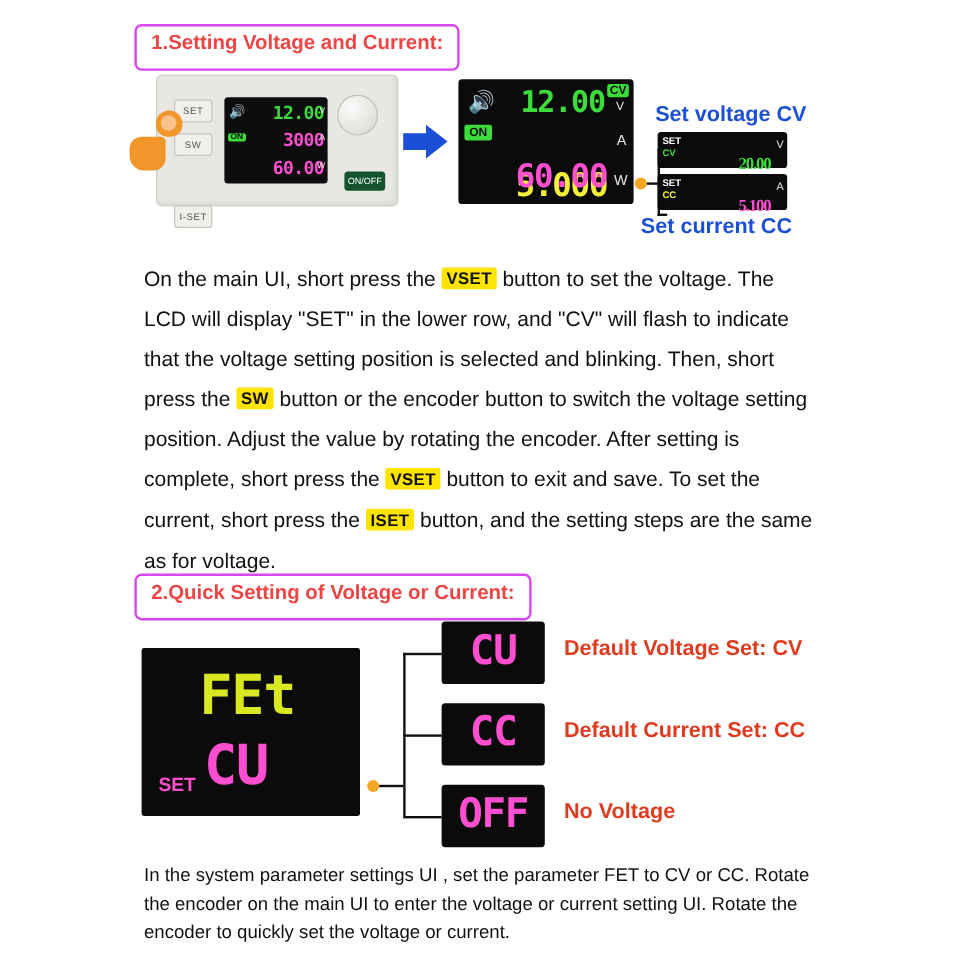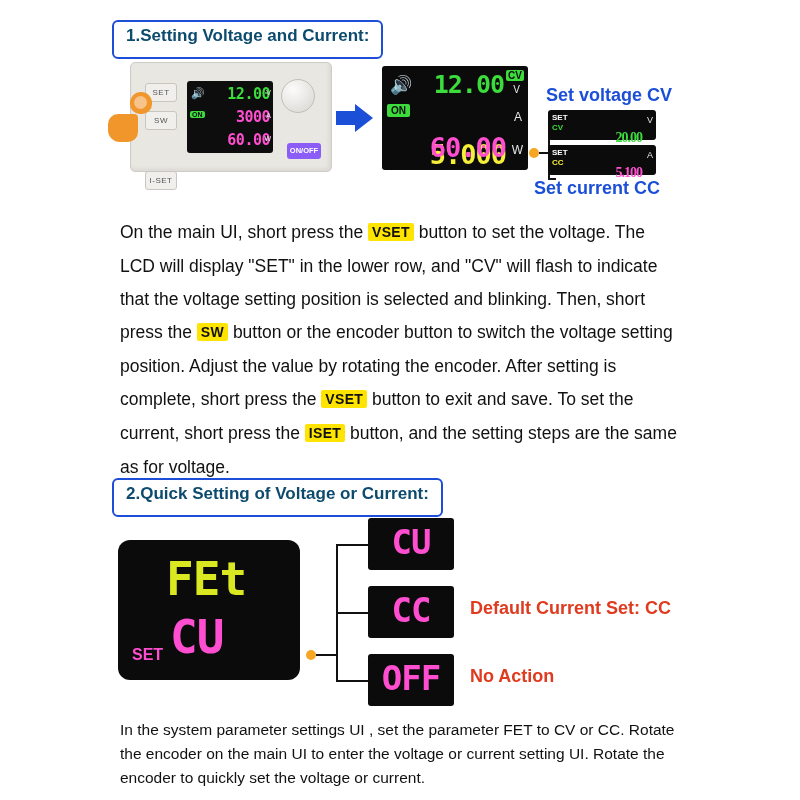--- a/index.html
+++ b/index.html
@@ -17,24 +17,24 @@
   }
   .page {
     position: relative;
     width: 800px;
     height: 800px;
   }
 
   
   .section-header {
     position: absolute;
-    border: 2px solid #1d4ed8;
+    border: 2px solid #d946ef;
     border-radius: 6px;
     background: #ffffff;
-    color: #0c4a6e;
+    color: #ef4444;
     font-size: 17px;
     font-weight: 700;
     padding: 4px 12px 11px 12px;
     white-space: nowrap;
   }
   #hdr1 { left: 112px; top: 20px; }
   #hdr2 { left: 112px; top: 478px; }
 
   
   .para {
@@ -84,27 +84,27 @@
     line-height: 17px;
     letter-spacing: .5px;
   }
   .device .btn.b1 { top: 20px; }
   .device .btn.b2 { top: 48px; }
   .device .btn.b3 { top: 76px; margin-top: 32px; }
   .device .onoff {
     position: absolute;
     right: 10px; bottom: 12px;
     width: 34px; height: 16px;
-    background: #8b5cf6;
+    background: #14532d;
     border-radius: 3px;
     color: #fff;
     font-size: 7.5px;
     text-align: center;
     line-height: 16px;
-    font-weight: 700;
+    font-weight: 400;
   }
   .device .encoder {
     position: absolute;
     right: 16px; top: 16px;
     width: 32px; height: 32px;
     border-radius: 50%;
     background: radial-gradient(circle at 35% 30%, #fbfbfa, #d8d5cf);
     border: 1px solid #c2bfb8;
   }
   .device .lcd-small {
@@ -265,21 +265,21 @@
   }
   #lbl-cv { left: 546px; top: 85px; }
   #lbl-cc { left: 534px; top: 178px; }
 
   
   .lcd-fet {
     position: absolute;
     left: 118px; top: 540px;
     width: 182px; height: 140px;
     background: #0b0b0b;
-    border-radius: 12px;
+    border-radius: 2px;
   }
   .lcd-fet .fet {
     position: absolute; left: 48px; top: 12px;
     font-family: "DejaVu Sans Mono", monospace;
     font-size: 46px; font-weight: 700; color: #d9e820;
     letter-spacing: -1px;
   }
   .lcd-fet .cu {
     position: absolute; left: 52px; top: 70px;
     font-family: "DejaVu Sans Mono", monospace;
@@ -415,18 +415,19 @@
   <div class="smallbox" id="box-cv">
     <div class="txt">CU</div>
   </div>
   <div class="smallbox" id="box-cc">
     <div class="txt">CC</div>
   </div>
   <div class="smallbox" id="box-off">
     <div class="txt">OFF</div>
   </div>
 
+  <div class="red-label" id="rl1">Default Voltage Set: CV</div>
   <div class="red-label" id="rl2">Default Current Set: CC</div>
-  <div class="red-label" id="rl3">No Action</div>
+  <div class="red-label" id="rl3">No Voltage</div>
 
   <div class="para" id="para2">In the system parameter settings UI , set the parameter FET to CV or CC. Rotate the encoder on the main UI to enter the voltage or current setting UI. Rotate the encoder to quickly set the voltage or current.</div>
 
 </div>
 
 </body></html>

